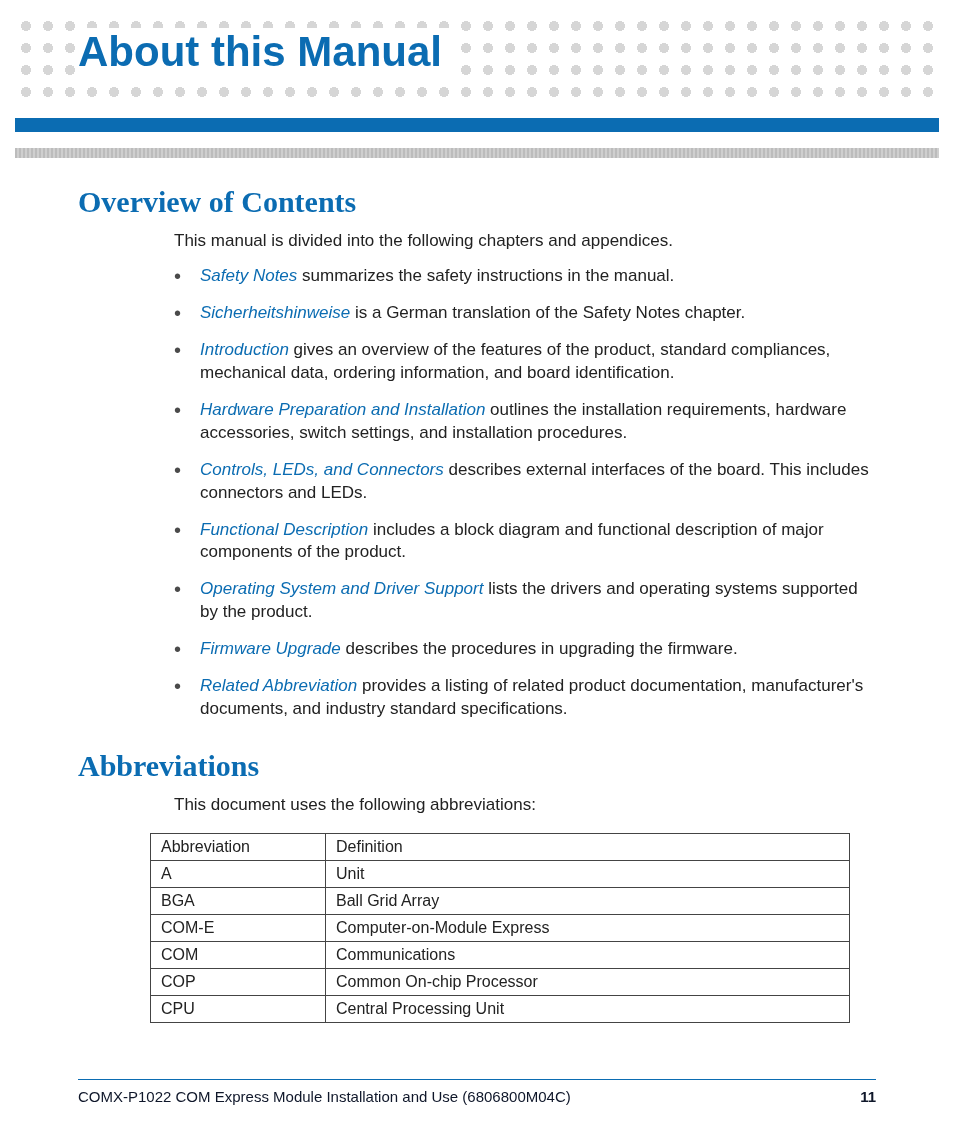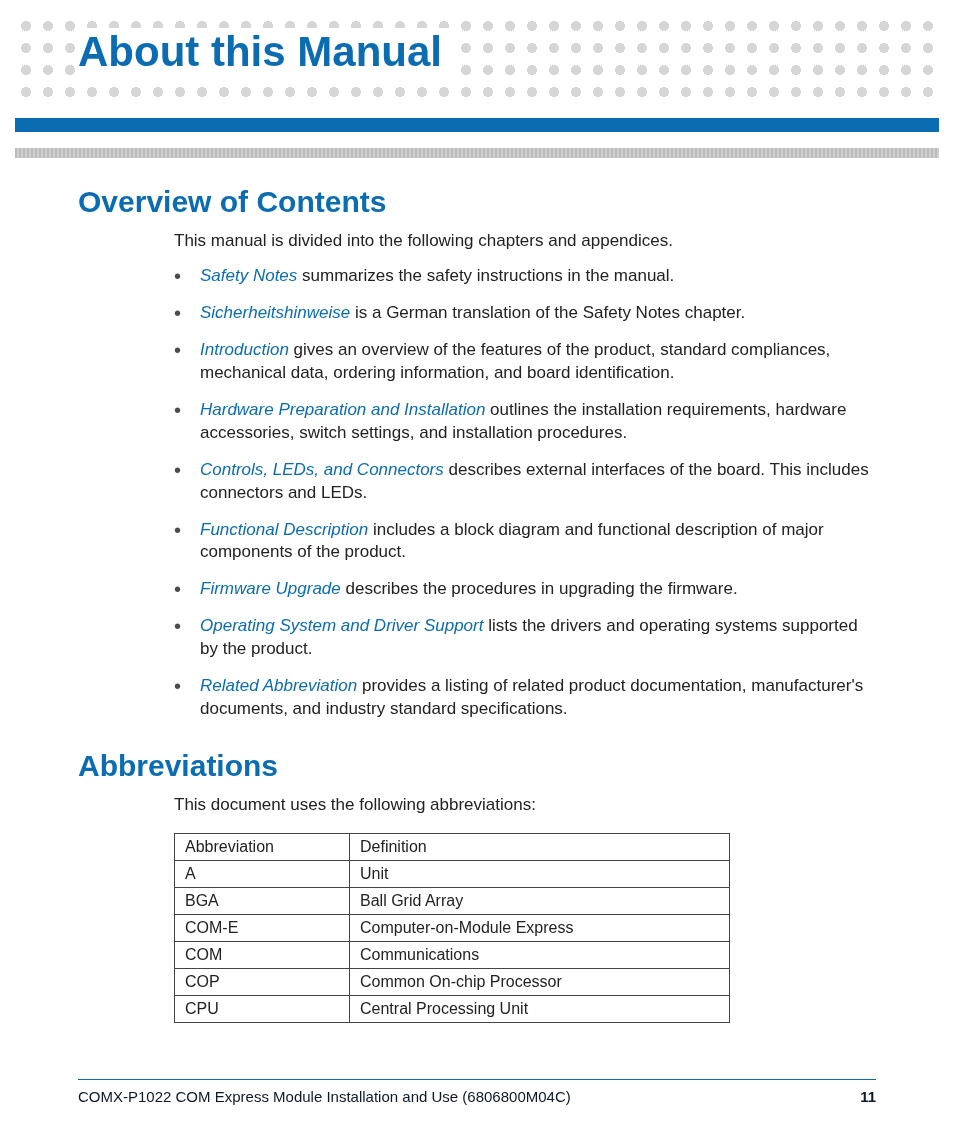--- a/index.html
+++ b/index.html
@@ -9,32 +9,32 @@
   .dotgrid { position: absolute; top: 15px; left: 15px; right: 15px; height: 90px;
              background-image: radial-gradient(circle, #d6d6d6 5px, transparent 5px);
              background-size: 22px 22px; }
   .chapter-title { position: absolute; top: 28px; left: 78px; font-size: 42px; font-weight: 700; color: #0b6cb2; background: #fff; padding: 0 8px 0 0; }
   .blue-bar { position: absolute; top: 118px; left: 15px; right: 15px; height: 14px; background: #0b6cb2; }
   .gray-bar { position: absolute; top: 148px; left: 15px; right: 15px; height: 10px;
               background: repeating-linear-gradient(90deg, #bcbcbc 0 2px, #cfcfcf 2px 4px); }
 
   .content { position: absolute; top: 185px; left: 78px; right: 78px; }
 
-  h2.section { font-size: 30px; font-weight: 700; color: #0b6cb2; margin-bottom: 12px; }
+  h2.section { font-size: 30px; font-weight: 700; color: #0b6cb2; margin-bottom: 12px; font-family: Liberation Serif, serif; }
   .intro { font-size: 17px; margin: 8px 0 14px 96px; }
 
   ul.bullets { list-style: none; margin-left: 96px; }
   ul.bullets li { position: relative; padding-left: 26px; font-size: 17px; line-height: 1.35; margin-bottom: 14px; }
   ul.bullets li::before { content: "•"; position: absolute; left: 0; top: 0; color: #4a4a4a; font-size: 20px; line-height: 1.1; }
   .linktext { color: #0b6cb2; font-style: italic; text-align: center; }
 
   .abbrev-section { margin-top: 28px; }
   .abbrev-intro { font-size: 17px; margin: 8px 0 18px 96px; }
 
-  table.abbrev { margin-left: 96px; border-collapse: collapse; width: 556px; }
+  table.abbrev { margin-left: 72px; border-collapse: collapse; width: 700px; }
   table.abbrev th, table.abbrev td { border: 1px solid #444; padding: 4px 10px; font-size: 16px; text-align: left; font-weight: 400; }
   table.abbrev th { font-weight: 400; }
   table.abbrev .col1 { width: 175px; }
 
   .footer { position: absolute; left: 78px; right: 78px; bottom: 40px; }
   .footer-rule { border: 0; border-top: 1px solid #0b6cb2; margin-bottom: 8px; }
   .footer-row { display: flex; justify-content: space-between; font-size: 15px; color: #0f172a; }
   .footer-row .pg { font-weight: 700; margin-left: 8px; }
 </style>
 </head>
@@ -51,22 +51,22 @@
   <h2 class="section">Overview of Contents</h2>
   <p class="intro">This manual is divided into the following chapters and appendices.</p>
 
   <ul class="bullets">
     <li><span class="linktext">Safety Notes</span><span> summarizes the safety instructions in the manual.</span></li>
     <li><span class="linktext">Sicherheitshinweise</span><span> is a German translation of the Safety Notes chapter.</span></li>
     <li><span class="linktext">Introduction</span><span> gives an overview of the features of the product, standard compliances, mechanical data, ordering information, and board identification.</span></li>
     <li><span class="linktext">Hardware Preparation and Installation</span><span> outlines the installation requirements, hardware accessories, switch settings, and installation procedures.</span></li>
     <li><span class="linktext">Controls, LEDs, and Connectors</span><span> describes external interfaces of the board. This includes connectors and LEDs.</span></li>
     <li><span class="linktext">Functional Description</span><span> includes a block diagram and functional description of major components of the product.</span></li>
+    <li><span class="linktext">Operating System and Driver Support</span><span> lists the drivers and operating systems supported by the product.</span></li>
     <li><span class="linktext">Firmware Upgrade</span><span> describes the procedures in upgrading the firmware.</span></li>
-    <li><span class="linktext">Operating System and Driver Support</span><span> lists the drivers and operating systems supported by the product.</span></li>
     <li><span class="linktext">Related Abbreviation</span><span> provides a listing of related product documentation, manufacturer's documents, and industry standard specifications.</span></li>
   </ul>
 
   <div class="abbrev-section">
     <h2 class="section">Abbreviations</h2>
     <p class="abbrev-intro">This document uses the following abbreviations:</p>
 
     <table class="abbrev">
       <tbody>
             <tr>

